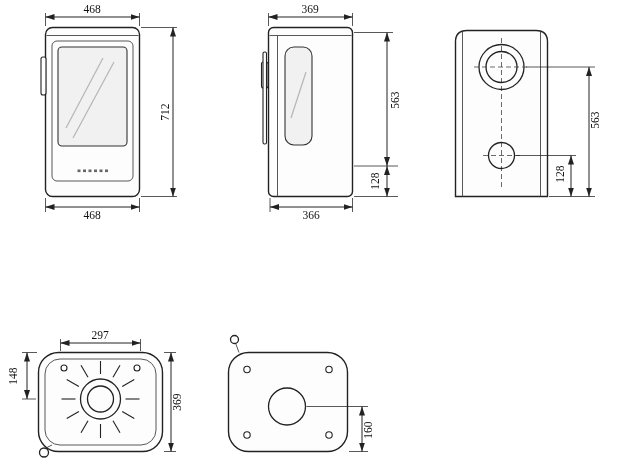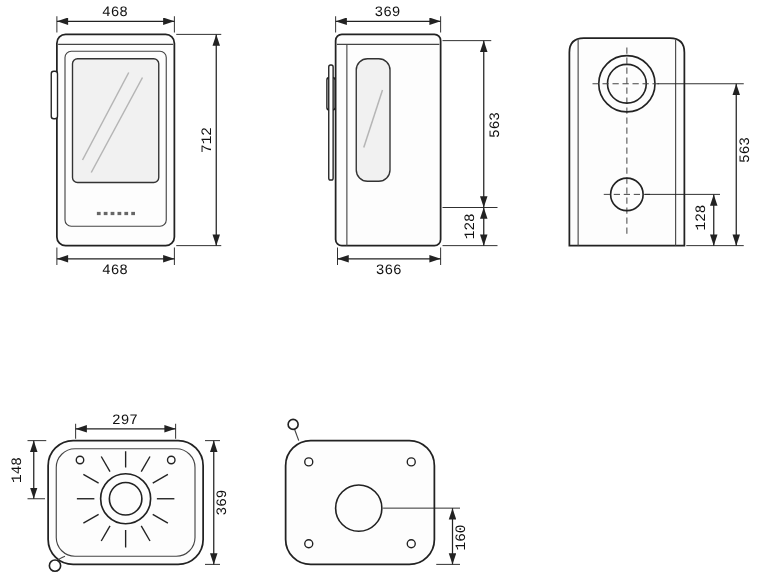--- a/index.html
+++ b/index.html
@@ -1,17 +1,17 @@
 <!DOCTYPE html>
 <html><head>
 <meta charset="utf-8">
 <style>
   html,body{margin:0;padding:0;background:#fff}
   .canvas{position:relative;width:624px;height:460px;background:#ffffff;
-          font-family:Liberation Mono, monospace;overflow:hidden}
+          font-family:Liberation Serif, serif;overflow:hidden}
   svg{display:block}
   .outline{fill:#fdfdfd;stroke:#222;stroke-width:1.4}
   .thin{fill:none;stroke:#444;stroke-width:0.9}
   .glass{fill:#f1f1f1;stroke:#333;stroke-width:1.1}
   .refl{stroke:#b5b5b5;stroke-width:1.2}
   .dim{stroke:#222;stroke-width:1;fill:none}
   .ext{stroke:#222;stroke-width:0.75;fill:none}
   .dash{stroke:#444;stroke-width:0.8;stroke-dasharray:5 3;fill:none}
   .circ{fill:none;stroke:#222;stroke-width:1.3}
   .hole{fill:#fff;stroke:#222;stroke-width:1.1}

